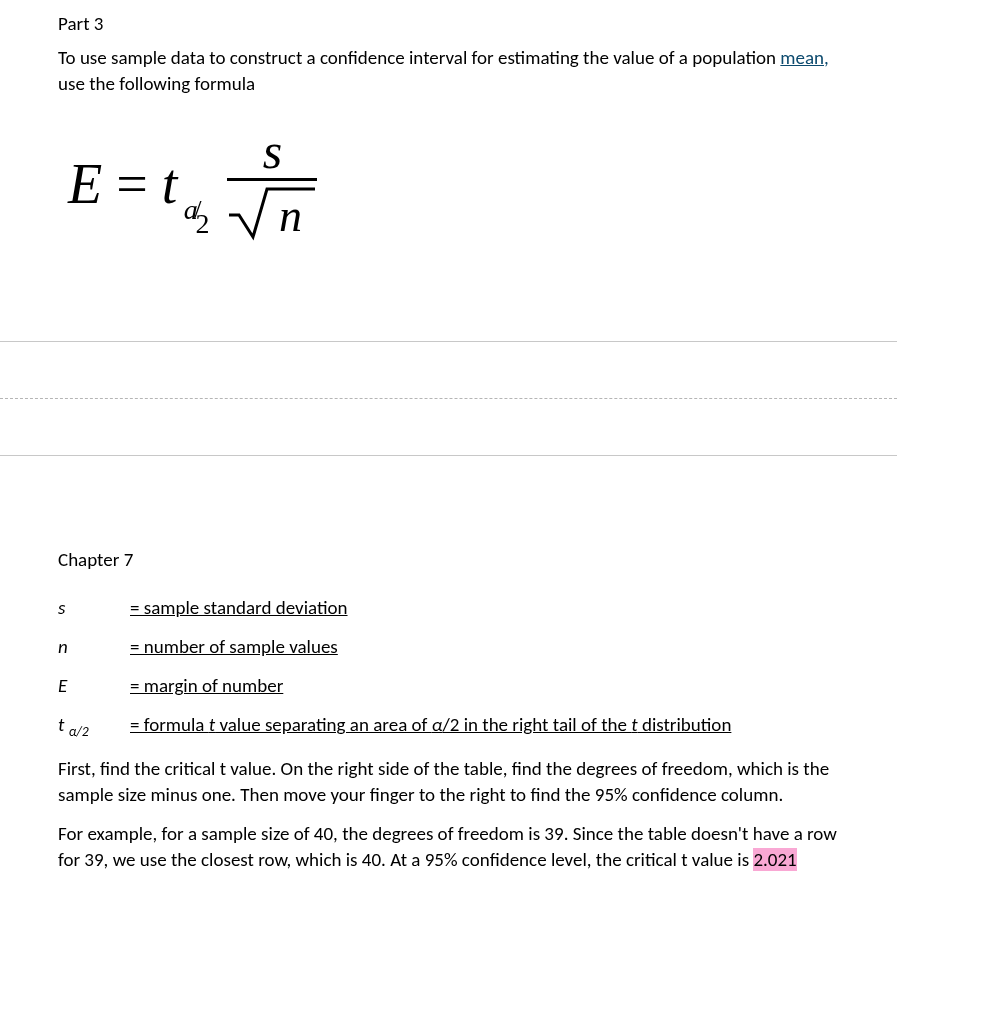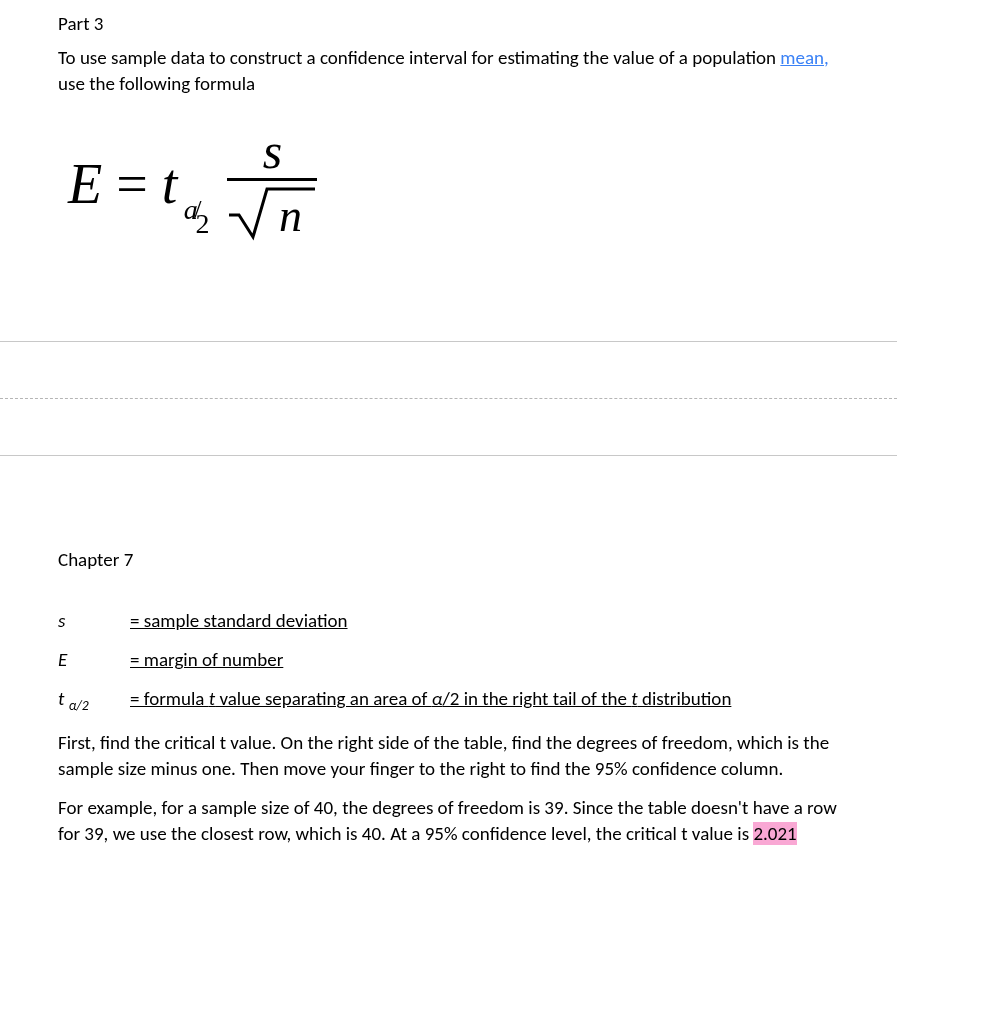--- a/index.html
+++ b/index.html
@@ -18,21 +18,21 @@
     padding: 12px 58px 0 58px;
   }
   .part-label {
     margin-bottom: 10px;
   }
   .intro {
     line-height: 1.35;
     margin-bottom: 28px;
   }
   .mean-link {
-    color: #3b82f6;
+    color: #0c4a6e;
     text-decoration: underline;
   }
   .formula-block {
     font-family: "Times New Roman", Times, serif;
     font-style: italic;
     margin: 30px 0 30px 10px;
   }
   .formula-row {
     display: flex;
     align-items: center;
@@ -98,21 +98,21 @@
     border-top: 1px solid #c8c8c8;
     margin: 0;
   }
   .page-sep .dashed {
     border: none;
     border-top: 1px dashed #b5b5b5;
     margin: 56px 0;
   }
   .chapter {
     margin-top: 80px;
-    margin-bottom: 38px;
+    margin-bottom: 25px;
   }
   .def-line {
     margin-bottom: 16px;
     text-decoration: underline;
   }
   .def-sym {
     display: inline-block;
     width: 72px;
     font-style: italic;
   }
@@ -175,20 +175,23 @@
   </div>
 
   <div class="content">
 
     <div class="chapter">Chapter 7</div>
 
     <div class="def-line">
       <span class="def-sym">s</span><span>= sample standard deviation</span>
     </div>
 
+    <div class="def-line">
+      <span class="def-sym">n</span><span>= number of sample values</span>
+    </div>
 
     <div class="def-line">
       <span class="def-sym">E</span><span>= margin of number</span>
     </div>
 
     <div class="def-line">
       <span class="def-sym"><span>t </span><sub>α/2</sub></span><span>= formula </span><span class="def-sym-inner">t</span><span> value separating an area of </span><span class="def-sym-inner">α</span><span>/2 in the right tail of the </span><span class="def-sym-inner">t</span><span> distribution</span>
     </div>
 
     <div class="para">First, find the critical t value. On the right side of the table, find the degrees of freedom, which is the sample size minus one. Then move your finger to the right to find the 95% confidence column.</div>

